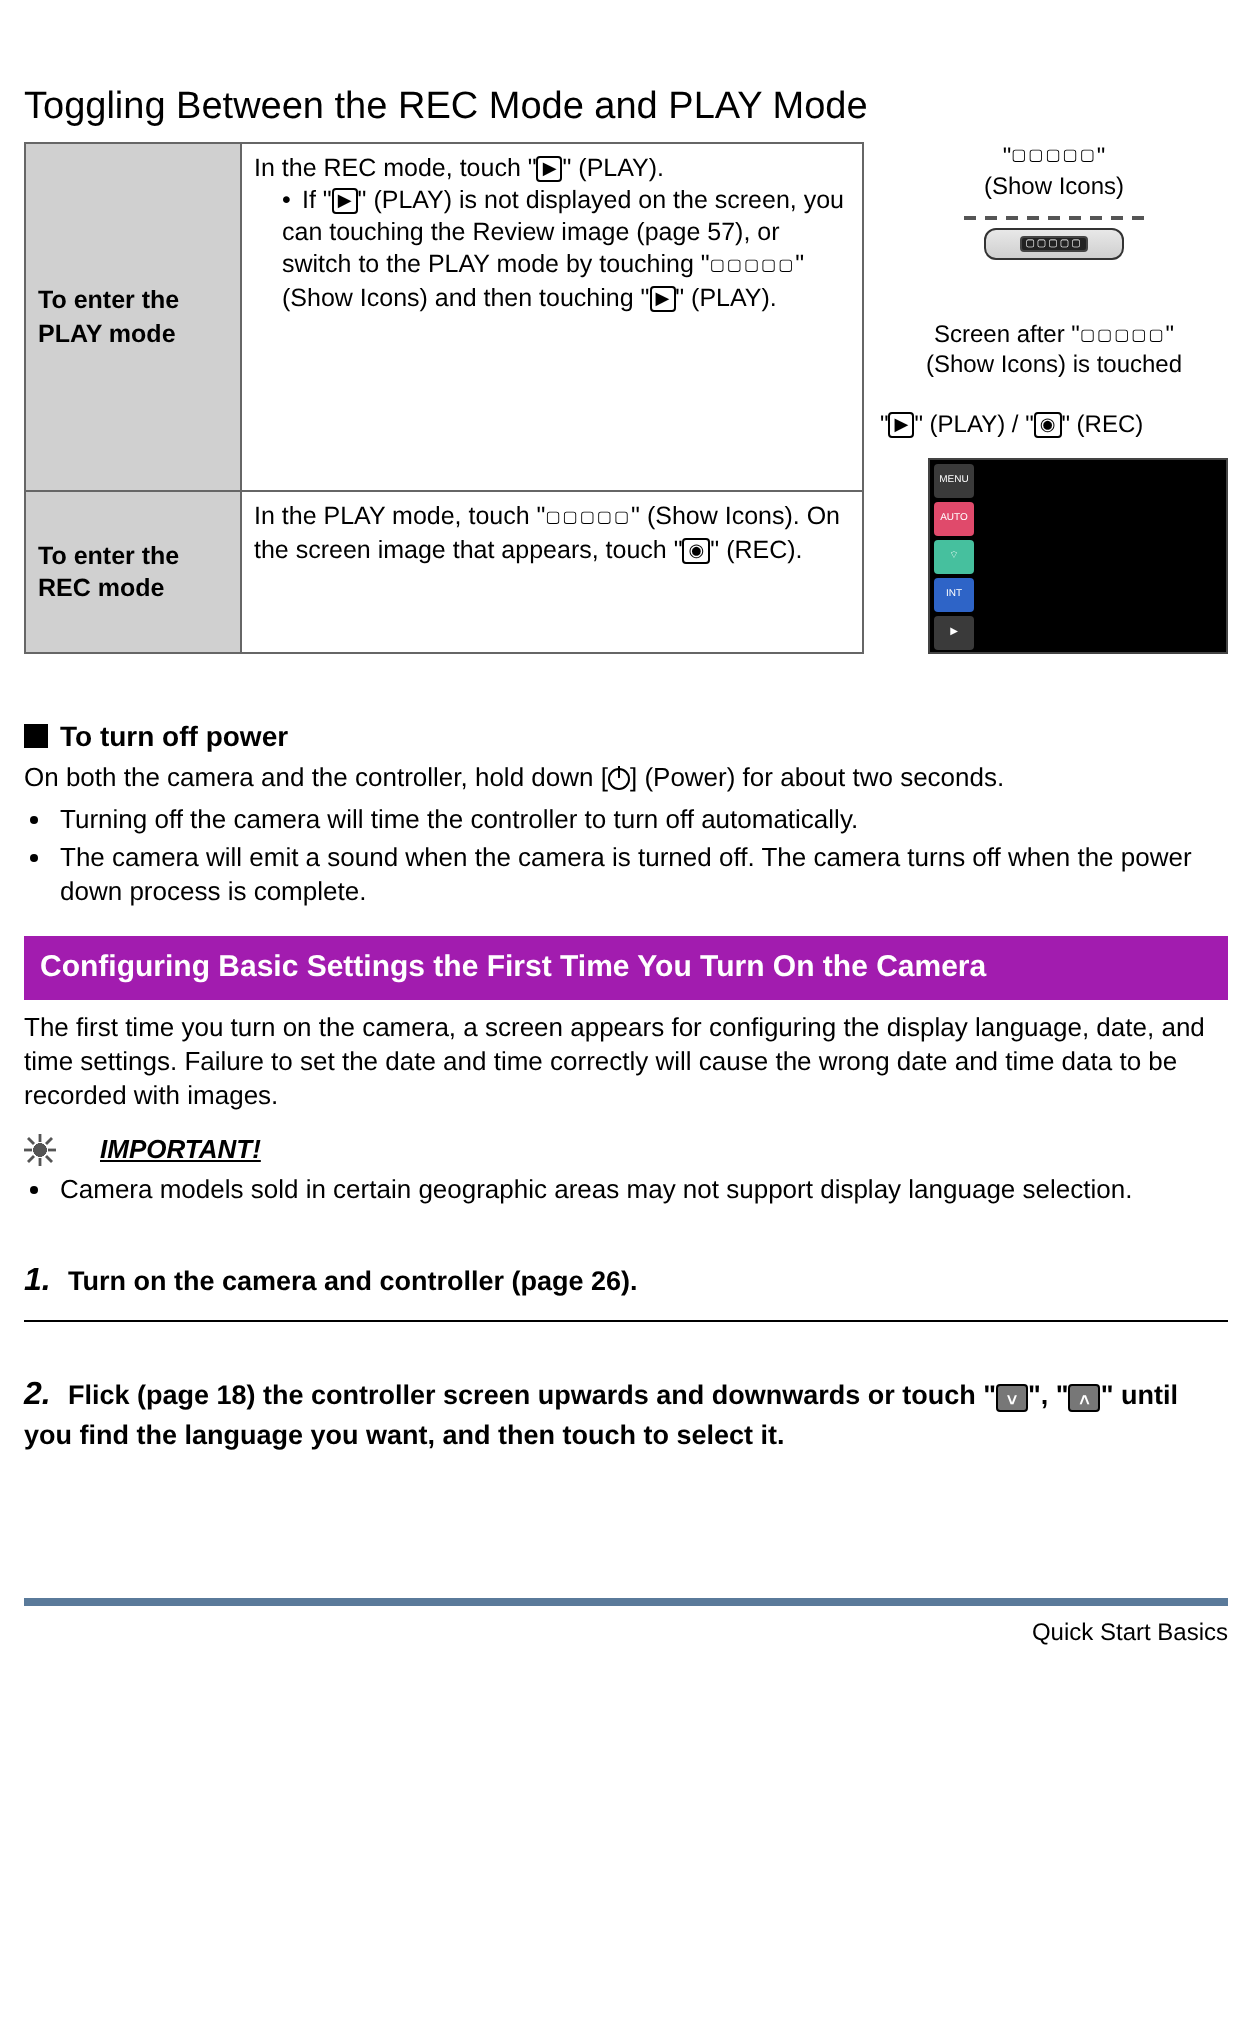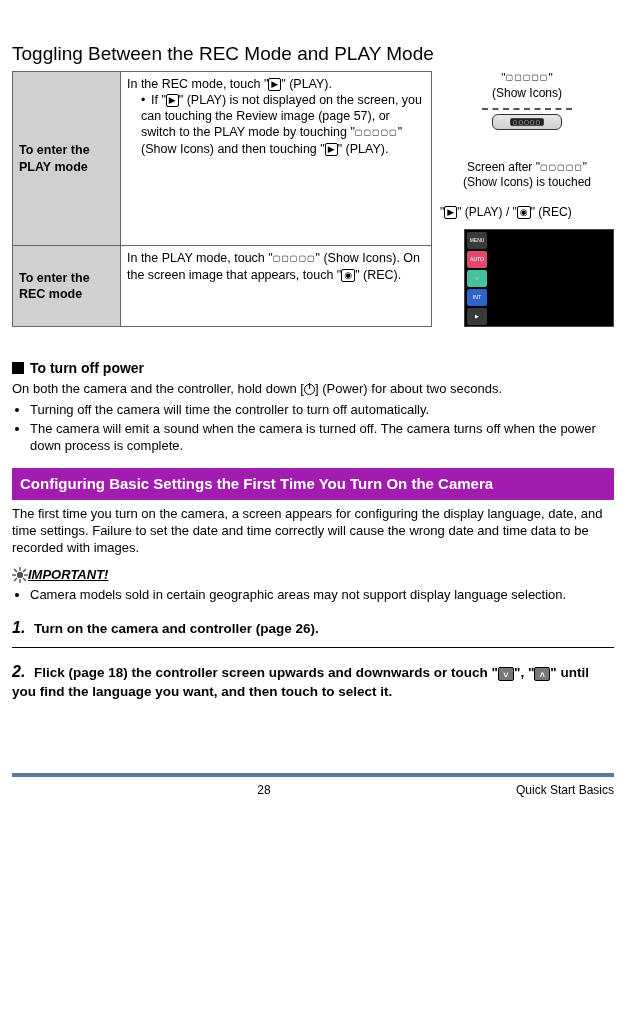--- a/index.html
+++ b/index.html
@@ -86,29 +86,29 @@
   .sub-bullet .dot { display:inline-block;width:10px;}
   .sectionmark { font-weight:bold; font-size:14px; margin-top:32px;}
   .sectionmark .sq { display:inline-block;width:12px;height:12px;background:#000;margin-right:6px;vertical-align:-1px;}
   p.body { margin:4px 0; font-size:13px;}
   ul.body { margin:2px 0 4px 0; padding-left:18px; font-size:13px;}
   ul.body li { margin-bottom:2px;}
   .graybar {
     background:#a21caf;color:#fff;font-weight:bold;font-size:15px;
     padding:6px 8px;margin:14px 0 6px 0;
   }
-  .important-row { margin:10px 0 4px 0; display:flex;align-items:center;gap:0;}
+  .important-row { margin:10px 0 4px 0; display:flex;align-items:center;gap:22px;}
   .burst {
     width:16px;height:16px;flex:none;
     background: radial-gradient(circle,#555 30%,transparent 31%);
     position:relative;
   }
   .burst::before,.burst::after{content:"";position:absolute;inset:0;border:0;}
   .imp-label{font-weight:bold;font-style:italic;font-size:13px;text-decoration:underline;}
-  .step { margin-top:14px;}
+  .step { margin-top:27px;}
   .stepnum { font-weight:bold; font-style:italic; font-size:16px; display:inline-block;width:22px;}
   .steptxt { font-weight:bold; font-size:13.5px;}
   .stepbody { margin-left:22px; font-size:12.5px; margin-top:2px;}
   hr.steprule{border:none;border-top:1px solid #000;margin:8px 0 0 0;}
   .iconbtn {
     display:inline-block;border:1px solid #000;background:#777;color:#fff;
     width:16px;height:14px;font-size:9px;line-height:14px;text-align:center;border-radius:2px;vertical-align:middle;
   }
   .footer {
     margin-top:72px;border-top:4px solid #5a7a9a;padding:6px 0 10px 0;
@@ -211,15 +211,14 @@
 <div class="step">
   <span class="stepnum">1.</span><span class="steptxt">Turn on the camera and controller (page 26).</span>
 </div>
 <hr class="steprule">
 <div class="step">
   <span class="stepnum">2.</span><span class="steptxt"><span>Flick (page 18) the controller screen upwards and downwards or touch "</span><span class="iconbtn">˅</span><span>", "</span><span class="iconbtn">˄</span><span>" until you find the language you want, and then touch to select it.</span></span>
 </div>
 
 <div class="footer">
   <span></span>
-  <span class="pg">28</span>
   <span class="chap">Quick Start Basics</span>
 </div>
 
 </body></html>

